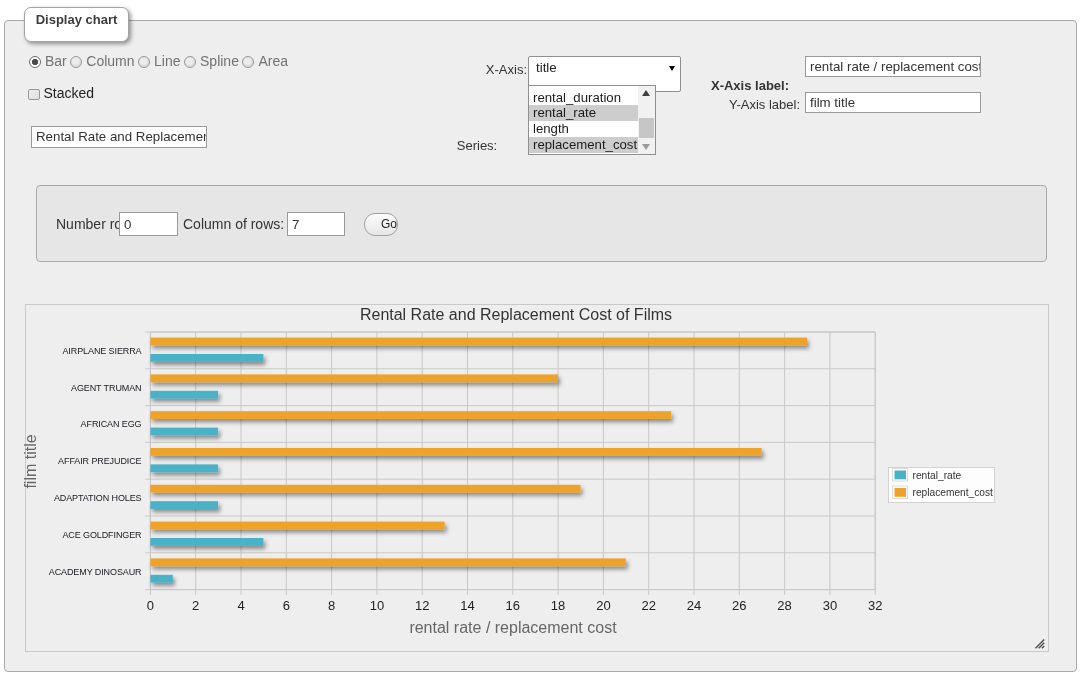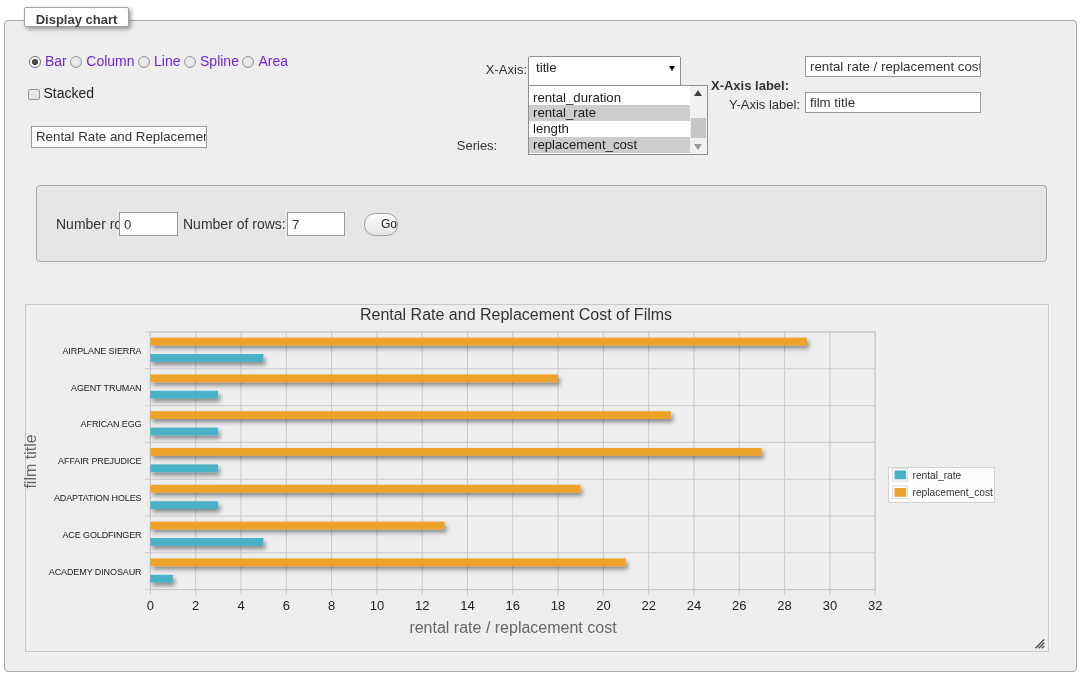--- a/index.html
+++ b/index.html
@@ -1,33 +1,33 @@
 <!DOCTYPE html>
 <html><head>
 <meta charset="utf-8">
 <style>
   html,body{margin:0;padding:0;}
   body{width:1081px;height:681px;background:#fff;font-family:"Liberation Sans",sans-serif;position:relative;overflow:hidden;}
   .abs{position:absolute;}
   #fs1{left:4px;top:20px;width:1073px;height:652px;border:1px solid #a9a9a9;border-radius:4px;background:#eeeeee;box-sizing:border-box;}
-  #leg1{left:24px;top:7px;width:105px;height:20px;background:#fff;border:1px solid #a3a3a3;border-radius:2px;box-shadow:2px 2px 4px rgba(0,0,0,0.4);box-sizing:border-box;font-weight:bold;font-size:13px;color:#3c3c3c;text-align:center;line-height:24px;}
+  #leg1{left:24px;top:7px;width:105px;height:35px;background:#fff;border:1px solid #a3a3a3;border-radius:7px;box-shadow:2px 2px 4px rgba(0,0,0,0.4);box-sizing:border-box;font-weight:bold;font-size:13px;color:#3c3c3c;text-align:center;line-height:24px;}
   .radio{display:inline-block;width:12px;height:12px;border:1px solid #989898;border-radius:50%;background:radial-gradient(circle at 45% 40%,#ececec 0 3px,#dedede 5px);box-sizing:border-box;vertical-align:-2px;}
   .radio.on{border-color:#6a6a6a;background:radial-gradient(circle,#4a4a4a 0 2.8px,#ffffff 3.5px);}
   .check{display:inline-block;width:11.5px;height:11.5px;border:1px solid #989898;border-radius:2px;background:linear-gradient(135deg,#ededed,#e0e0e0);box-sizing:border-box;vertical-align:-2px;}
   .flbl{font-size:13px;color:#333;}
   .inp{box-sizing:border-box;border:1px solid #999;background:#fff;font-size:13.3px;color:#333;padding:0 0 0 4px;white-space:nowrap;overflow:hidden;line-height:19px;}
-  #radios{left:29px;top:53px;font-size:14px;color:#6d28d9;}
+  #radios{left:29px;top:53px;font-size:14px;color:#737373;}
   #radios span.t{margin:0 3.5px 0 4px;}
   #stacked{left:28px;top:85px;font-size:14px;color:#222;}
   #titleinp{left:31px;top:126px;width:176px;height:22px;line-height:20px;}
   #xaxislbl{left:427px;top:62px;width:100px;text-align:right;}
   #sel{left:528px;top:56px;width:153px;height:36px;border:1px solid #8f8f8f;border-radius:2px;background:#fff;box-sizing:border-box;}
   #sel .t{position:absolute;left:7px;top:1px;line-height:19px;font-size:13.3px;color:#222;}
   #sel .arr{position:absolute;right:5px;top:9px;width:0;height:0;border-left:3.8px solid transparent;border-right:3.8px solid transparent;border-top:5px solid #000;}
-  #lb{left:528px;top:85px;width:180px;height:70px;border:1px solid #8f8f8f;background:#fff;box-sizing:border-box;padding-top:3.7px;}
+  #lb{left:528px;top:85px;width:128px;height:70px;border:1px solid #8f8f8f;background:#fff;box-sizing:border-box;padding-top:3.7px;}
   #lb .it{height:15.8px;line-height:15.8px;font-size:13.2px;color:#1c1c1c;padding-left:4px;white-space:nowrap;overflow:hidden;margin-right:17px;}
   #lb .sel{background:#cdcdcd;}
   #sb{position:absolute;right:0;top:0;width:17px;height:68px;background:#f1f1f1;}
   #sb .up{position:absolute;top:4px;left:4px;width:0;height:0;border-left:4.5px solid transparent;border-right:4.5px solid transparent;border-bottom:6px solid #3f3f3f;}
   #sb .dn{position:absolute;bottom:4px;left:4px;width:0;height:0;border-left:4.5px solid transparent;border-right:4.5px solid transparent;border-top:6px solid #9b9b9b;}
   #sb .th{position:absolute;left:1px;top:32px;width:15px;height:20px;background:#c6c6c6;}
   #serieslbl{left:427px;top:138px;width:100px;text-align:center;}
   #xlab{left:700px;top:78px;width:100px;text-align:center;font-weight:bold;}
   #ylab{left:700px;top:97px;width:100px;text-align:right;}
   #xlabinp{left:805px;top:56px;width:176px;height:21px;line-height:20px;}
@@ -70,21 +70,21 @@
 <div class="abs flbl" id="serieslbl">Series:</div>
 
 <div class="abs flbl" id="xlab">X-Axis label:</div>
 <div class="abs flbl" id="ylab">Y-Axis label:</div>
 <div class="abs inp" id="xlabinp">rental rate / replacement cost</div>
 <div class="abs inp" id="ylabinp">film title</div>
 
 <div class="abs" id="fs2"></div>
 <div class="abs flbl" id="srlbl">Number row:</div>
 <div class="abs inp" id="inp0">0</div>
-<div class="abs flbl" id="nrlbl">Number of rows:</div>
+<div class="abs flbl" id="nrlbl">Column of rows:</div>
 <div class="abs inp" id="inp7">7</div>
 <div class="abs" id="go">Go</div>
 
 <div class="abs" id="chart">
 <svg width="1022" height="346" xmlns="http://www.w3.org/2000/svg" style="display:block;overflow:visible">
   <defs>
     <filter id="sh" x="-20%" y="-60%" width="140%" height="260%">
       <feDropShadow dx="2" dy="3.2" stdDeviation="2.2" flood-color="#000" flood-opacity="0.42"></feDropShadow>
     </filter>
   </defs>

